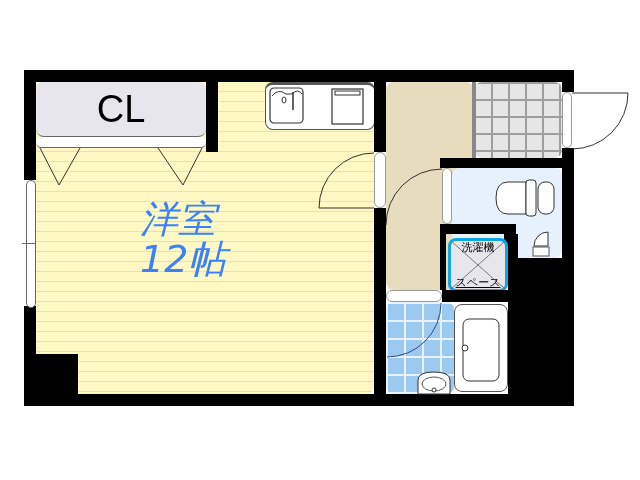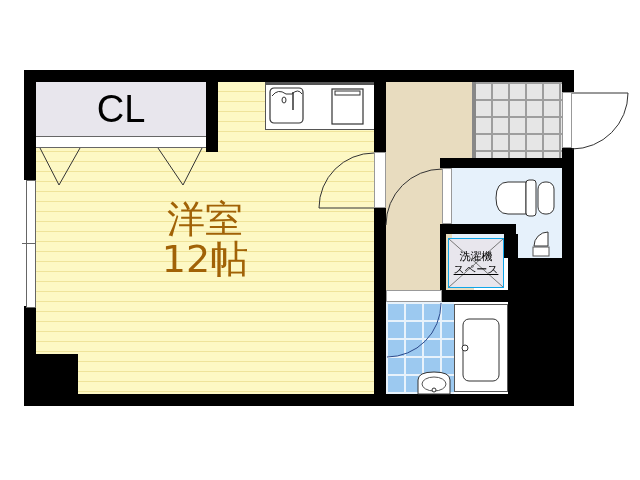--- a/index.html
+++ b/index.html
@@ -1,26 +1,26 @@
 <!DOCTYPE html>
 <html><head>
 <meta charset="utf-8">
 <style>
   html,body{margin:0;padding:0;background:#fff;}
   body{width:640px;height:480px;position:relative;overflow:hidden;font-family:"DejaVu Sans",sans-serif;}
-  .abs{position:absolute;}
+  .abs{position:absolute;border-radius:8px;}
   .wall{background:#000;position:absolute;}
   .room-main{background-color:#fdf8c4;background-image:repeating-linear-gradient(to bottom, transparent 0, transparent 9px, #efe39a 9px, #efe39a 10px);}
   .entry{background:#e8dcbf;}
   .tile-gray{background-color:#e6e6e6;background-image:linear-gradient(#9e9e9e 2px, transparent 2px),linear-gradient(90deg,#9e9e9e 2px, transparent 2px);background-size:17px 17px;}
   .tile-blue{background-color:#9cc9f0;background-image:linear-gradient(#e8f2fb 2px, transparent 2px),linear-gradient(90deg,#e8f2fb 2px, transparent 2px);background-size:18px 18px;}
   .toilet-room{background:#e6f1fb;}
   .cl{background:#e8e6ed;display:flex;align-items:center;justify-content:center;font-size:38px;color:#000;font-family:"Liberation Sans",sans-serif;}
-  .label-room{font-family:"DejaVu Sans",sans-serif;color:#a16207;text-align:center;line-height:1.05;}
-  .wash{background:#e8e6ed;border:1px solid #0ea5e9;display:flex;flex-direction:column;align-items:center;justify-content:center;font-size:11px;line-height:1.2;color:#000;}
+  .label-room{font-family:"DejaVu Sans",sans-serif;color:#3b82f6;line-height:1.05;font-style:italic;}
+  .wash{background:#e8e6ed;border:3px solid #0ea5e9;display:flex;flex-direction:column;align-items:center;justify-content:space-between;font-size:11px;line-height:1.2;color:#000;}
   svg{position:absolute;overflow:visible;}
 </style>
 </head>
 <body>
 
 <div class="abs room-main" style="left:34px;top:82px;width:340px;height:312px;"></div>
 <div class="abs entry" style="left:386px;top:82px;width:88px;height:208px;"></div>
 <div class="abs tile-gray" style="left:474px;top:82px;width:88px;height:76px;"></div>
 <div class="abs toilet-room" style="left:452px;top:168px;width:110px;height:90px;"></div>
 <div class="abs tile-blue" style="left:386px;top:302px;width:68px;height:92px;"></div>

